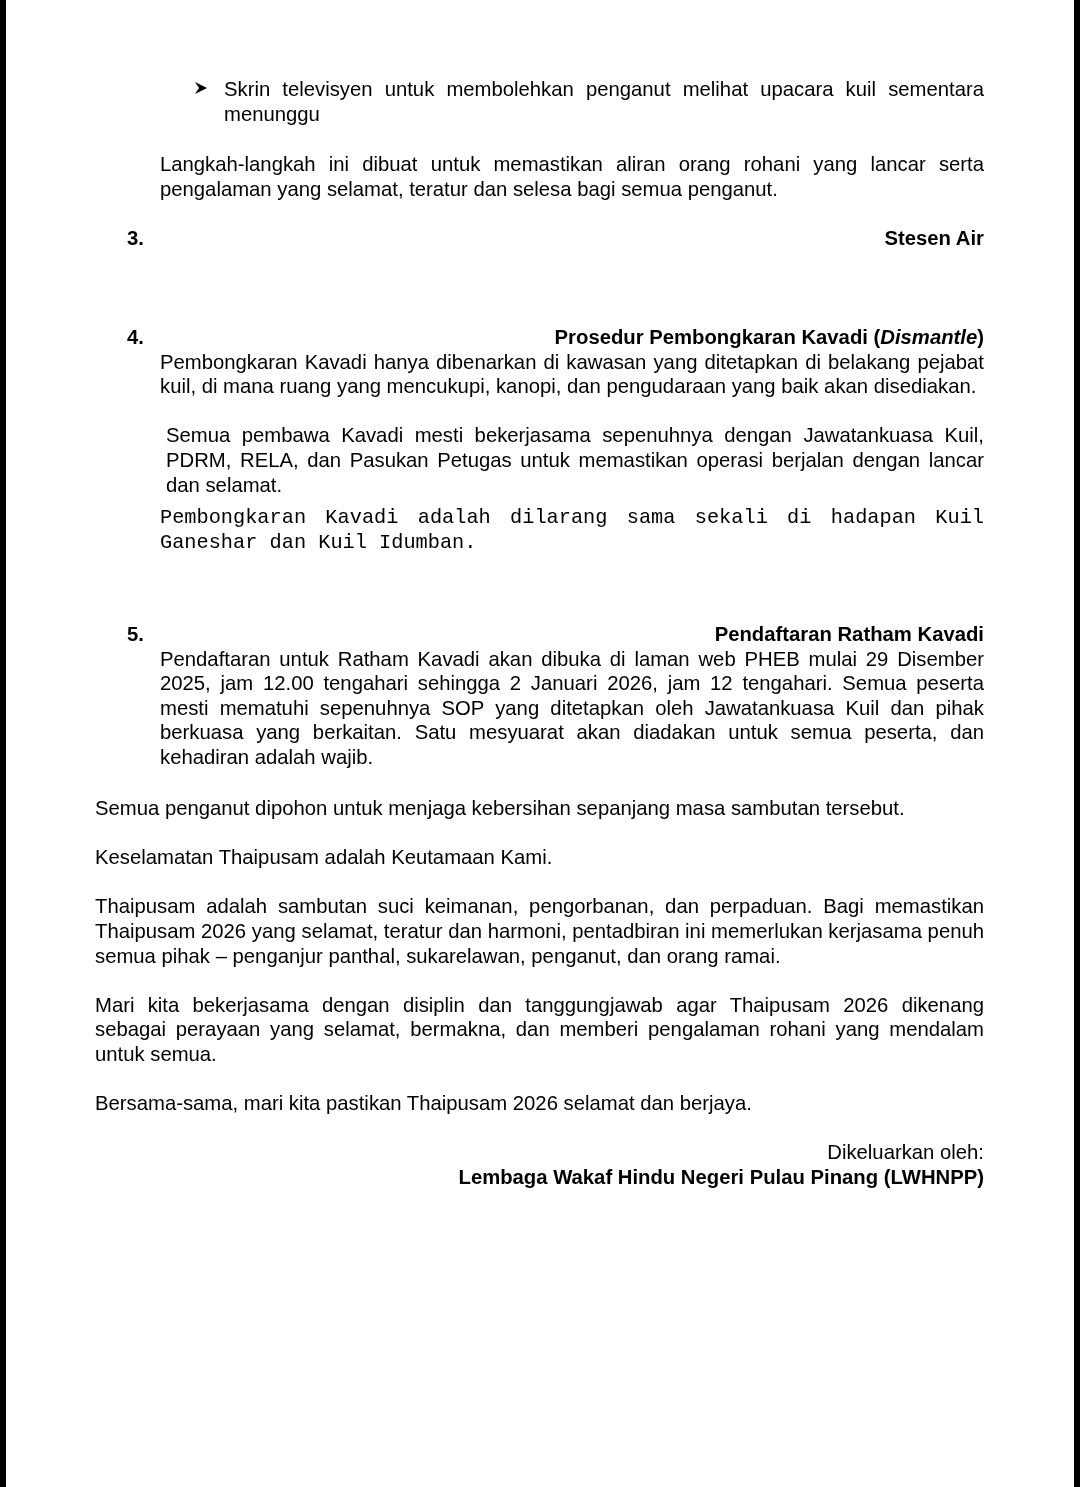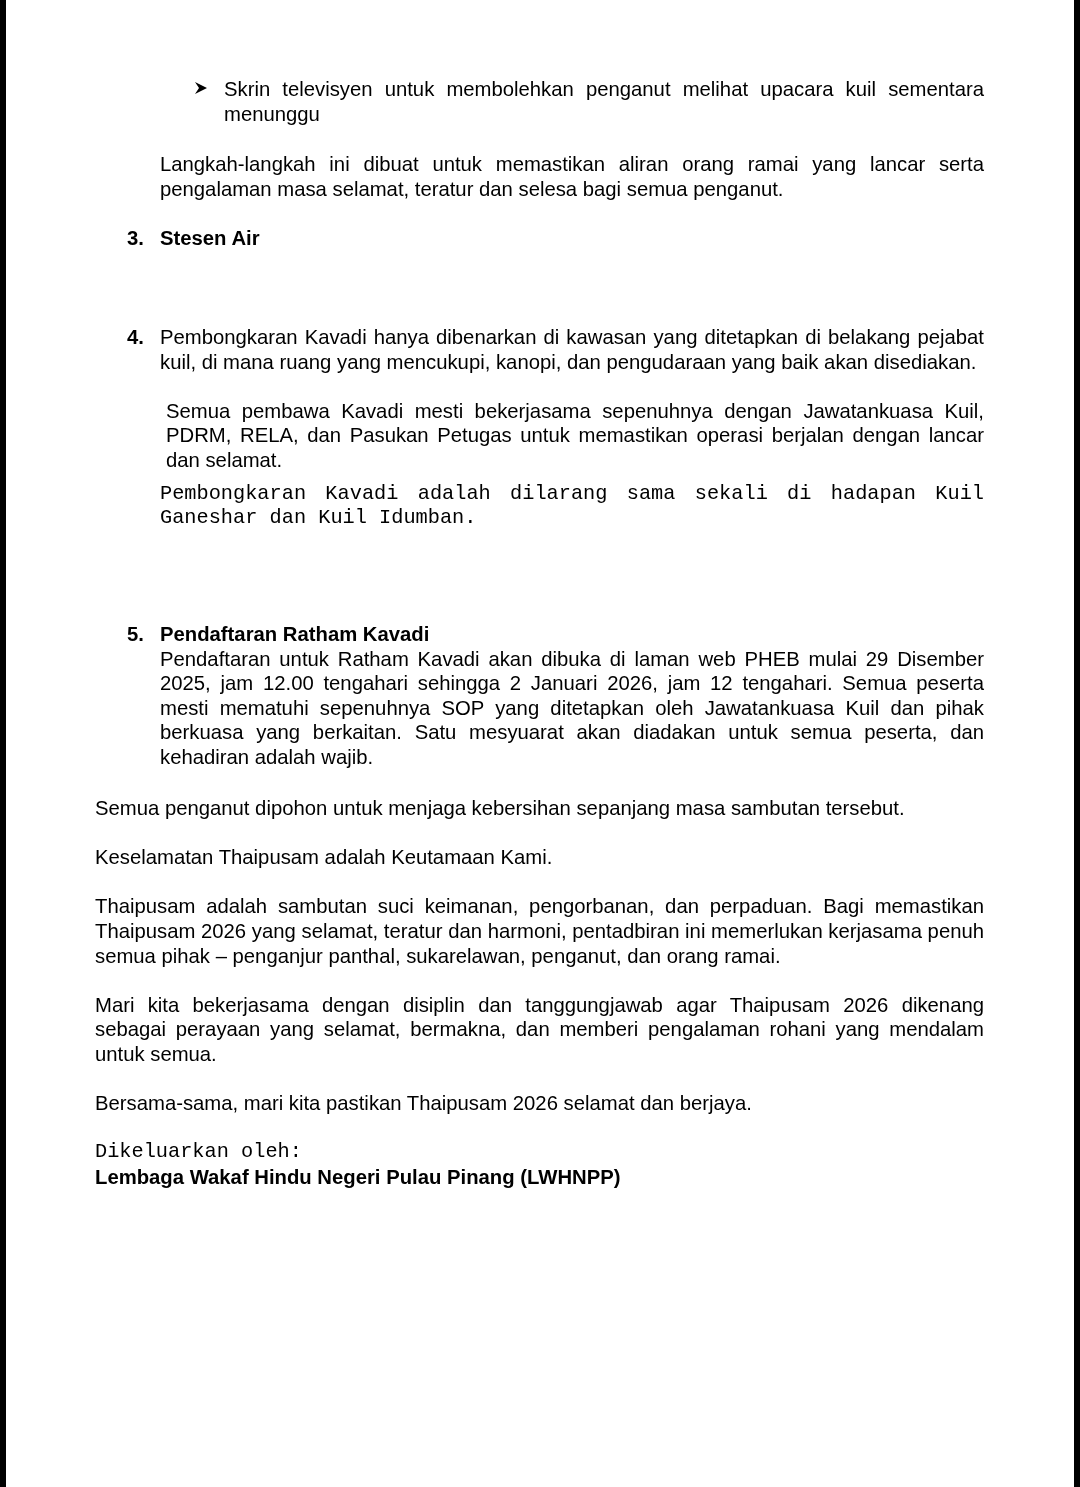--- a/index.html
+++ b/index.html
@@ -8,59 +8,60 @@
     font-family: "Liberation Sans", sans-serif; color: #000;
   }
   .page {
     position: absolute; left: 6px; top: 0; width: 1068px; height: 1487px; background: #fff;
   }
   .block { position: absolute; font-size: 20.3px; line-height: 24.6px; }
   .justify { text-align: justify; text-align-last: left; }
   .bold { font-weight: bold; }
   .num { position: absolute; left: -33px; font-weight: bold; }
   .bullet-arrow { position: absolute; left: 188px; top: 80px; width: 14px; height: 16px; }
-  p { margin: 0; }
+  p { margin: 0; text-align: right; }
 </style>
 </head>
 <body>
 
 <div class="page">
 
   <svg class="bullet-arrow" viewBox="0 0 14 16">
     <path d="M1 2 L13 8 L1 14 L5 8 Z" fill="#000"></path>
   </svg>
   <div class="block justify" style="left:218px; top:77px; width:760px;">
     <span>Skrin televisyen untuk membolehkan penganut melihat upacara kuil sementara menunggu</span>
   </div>
 
   <div class="block justify" style="left:154px; top:152px; width:824px;">
-    <span>Langkah-langkah ini dibuat untuk memastikan aliran orang ramai yang lancar serta pengalaman masa selamat, teratur dan selesa bagi semua penganut.</span>
+    <span>Langkah-langkah ini dibuat untuk memastikan aliran orang rohani yang lancar serta pengalaman yang selamat, teratur dan selesa bagi semua penganut.</span>
   </div>
 
   <div class="block" style="left:154px; top:226px; width:824px;">
     <span class="num">3.</span>
     <p class="bold">Stesen Air</p>
   </div>
 
   <div class="block" style="left:154px; top:325px; width:824px;">
     <span class="num">4.</span>
+    <p class="bold"><span>Prosedur Pembongkaran Kavadi (</span><i>Dismantle</i><span>)</span></p>
     <p class="justify">Pembongkaran Kavadi hanya dibenarkan di kawasan yang ditetapkan di belakang pejabat kuil, di mana ruang yang mencukupi, kanopi, dan pengudaraan yang baik akan disediakan.</p>
     <p class="justify" style="margin-top:24.6px;margin-left:6px;">Semua pembawa Kavadi mesti bekerjasama sepenuhnya dengan Jawatankuasa Kuil, PDRM, RELA, dan Pasukan Petugas untuk memastikan operasi berjalan dengan lancar dan selamat.</p>
     <p class="justify" style="margin-top:9px;font-family:Liberation Mono, monospace;">Pembongkaran Kavadi adalah dilarang sama sekali di hadapan Kuil Ganeshar dan Kuil Idumban.</p>
   </div>
 
   <div class="block" style="left:154px; top:622px; width:824px;">
     <span class="num">5.</span>
     <p class="bold">Pendaftaran Ratham Kavadi</p>
     <p class="justify">Pendaftaran untuk Ratham Kavadi akan dibuka di laman web PHEB mulai 29 Disember 2025, jam 12.00 tengahari sehingga 2 Januari 2026, jam 12 tengahari. Semua peserta mesti mematuhi sepenuhnya SOP yang ditetapkan oleh Jawatankuasa Kuil dan pihak berkuasa yang berkaitan. Satu mesyuarat akan diadakan untuk semua peserta, dan kehadiran adalah wajib.</p>
   </div>
 
   <div class="block" style="left:89px; top:796px; width:889px;">
     <p class="justify">Semua penganut dipohon untuk menjaga kebersihan sepanjang masa sambutan tersebut.</p>
     <p class="justify" style="margin-top:24.6px;">Keselamatan Thaipusam adalah Keutamaan Kami.</p>
     <p class="justify" style="margin-top:24.6px;">Thaipusam adalah sambutan suci keimanan, pengorbanan, dan perpaduan. Bagi memastikan Thaipusam 2026 yang selamat, teratur dan harmoni, pentadbiran ini memerlukan kerjasama penuh semua pihak – penganjur panthal, sukarelawan, penganut, dan orang ramai.</p>
     <p class="justify" style="margin-top:24.6px;">Mari kita bekerjasama dengan disiplin dan tanggungjawab agar Thaipusam 2026 dikenang sebagai perayaan yang selamat, bermakna, dan memberi pengalaman rohani yang mendalam untuk semua.</p>
     <p class="justify" style="margin-top:24.6px;">Bersama-sama, mari kita pastikan Thaipusam 2026 selamat dan berjaya.</p>
-    <p style="margin-top:24.6px;font-family:Liberation Mono, monospace;">Dikeluarkan oleh:</p>
+    <p style="margin-top:24.6px;">Dikeluarkan oleh:</p>
     <p class="bold">Lembaga Wakaf Hindu Negeri Pulau Pinang (LWHNPP)</p>
   </div>
 
 </div>
 
 </body></html>

